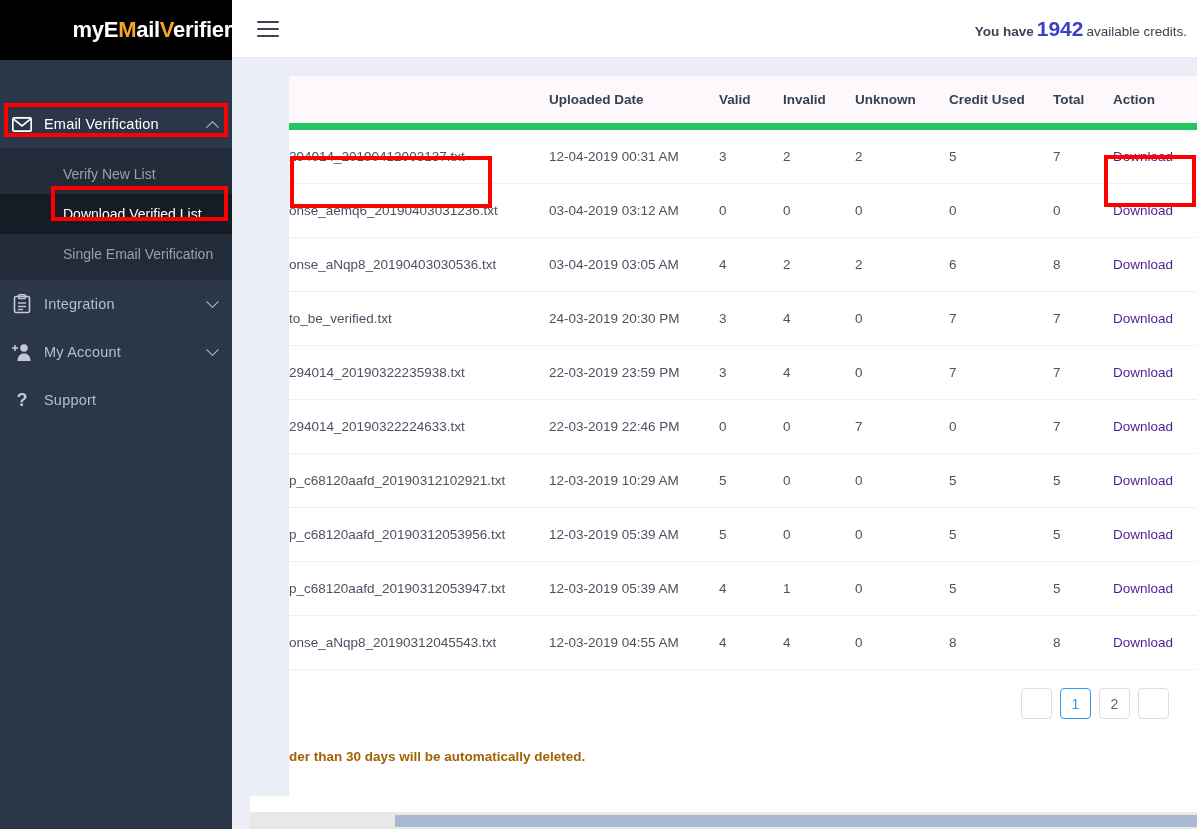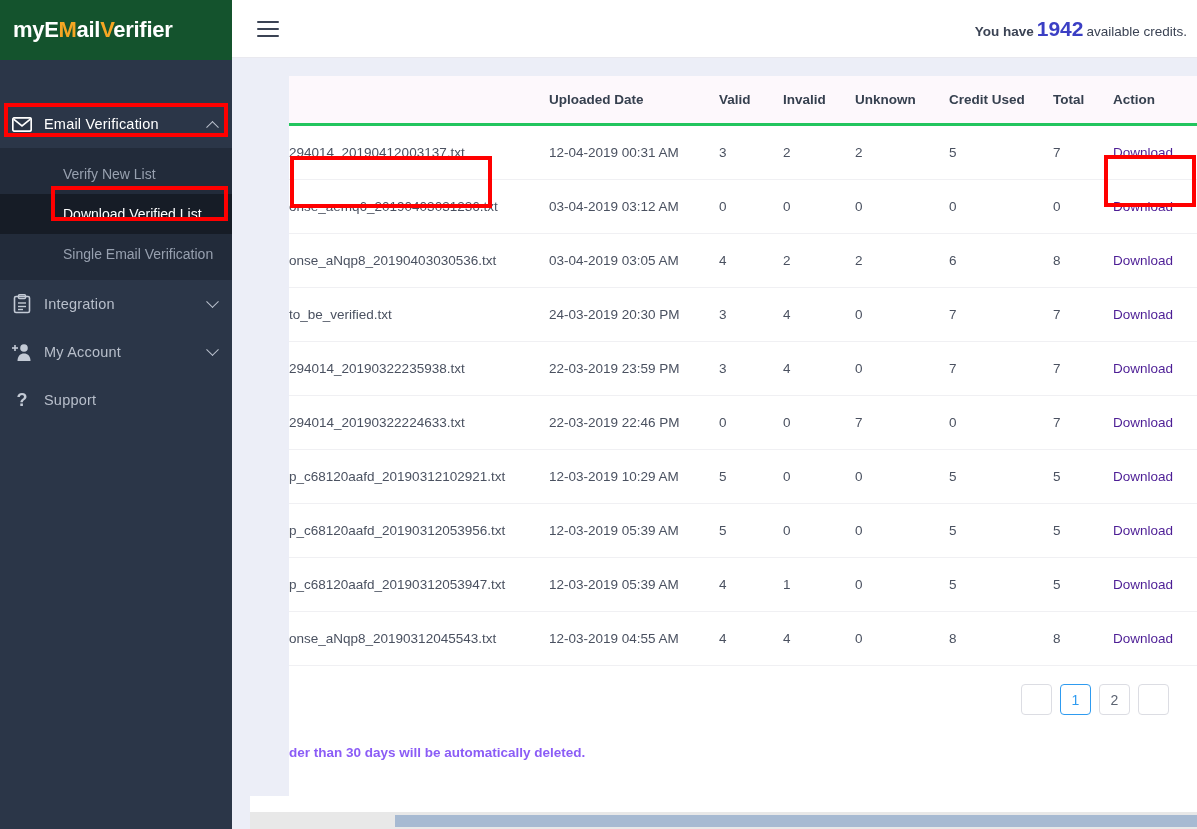--- a/index.html
+++ b/index.html
@@ -12,22 +12,22 @@
   }
   #app { position: relative; width: 1197px; height: 829px; }
 
   
   #sidebar {
     position: absolute; left: 0; top: 0;
     width: 232px; height: 829px;
     background: #2b3648;
   }
   #logo-bar {
-    height: 60px; background: #14532d;
-    display: flex; align-items: center; padding-left: 13px;
+    height: 60px; background: #000000;
+    display: flex; align-items: center; padding-left: 13px; justify-content: flex-end;
   }
   .logo-text {
     font-size: 22px; font-weight: bold; color: #ffffff;
     letter-spacing: -0.3px; white-space: nowrap;
   }
   .logo-accent { color: #f5a623; }
   #sidebar-nav { padding-top: 40px; }
 
   .nav-item {
     position: relative; height: 48px;
@@ -91,21 +91,21 @@
     position: absolute; left: 57px; top: 18px;
     width: 908px; min-height: 740px;
     background: #ffffff;
   }
 
   table { border-collapse: collapse; width: 908px; table-layout: fixed; }
   thead tr { background: #fdf8fc; }
   th {
     font-size: 13.5px; font-weight: bold; color: #36404f;
     padding: 16px 0 16px 0; text-align: left;
-    border-bottom: 3px solid #22c55e;
+    border-bottom: 7px solid #22c55e;
     white-space: nowrap;
   }
   td {
     font-size: 13.5px; color: #4a5160;
     padding: 19px 0; text-align: left;
     border-bottom: 1px solid #f0f0f3;
     white-space: nowrap; overflow: hidden;
   }
   .col-file   { width: 260px; }
   .col-date   { width: 170px; }
@@ -124,21 +124,21 @@
     padding: 18px 28px 14px 0; gap: 8px;
   }
   .pg {
     width: 31px; height: 31px; border: 1px solid #dcdde3; border-radius: 4px;
     display: flex; align-items: center; justify-content: center;
     font-size: 14px; color: #5d6472; background: #ffffff; cursor: pointer;
   }
   .pg.active { border-color: #2e9bf0; color: #2e9bf0; }
 
   #note {
-    font-size: 13.5px; font-weight: bold; color: #8b5cf6;
+    font-size: 13.5px; font-weight: bold; color: #a16207;
     padding: 16px 12px 0 0; white-space: nowrap; overflow: hidden;
   }
 
   
   .redbox {
     position: absolute; border: 4px solid #ff0000;
     pointer-events: none; z-index: 50;
   }
   #rb-emailverif { left: 4px;    top: 103px; width: 224px; height: 34px; }
   #rb-download-menu { left: 51px; top: 186px; width: 177px; height: 35px; }

